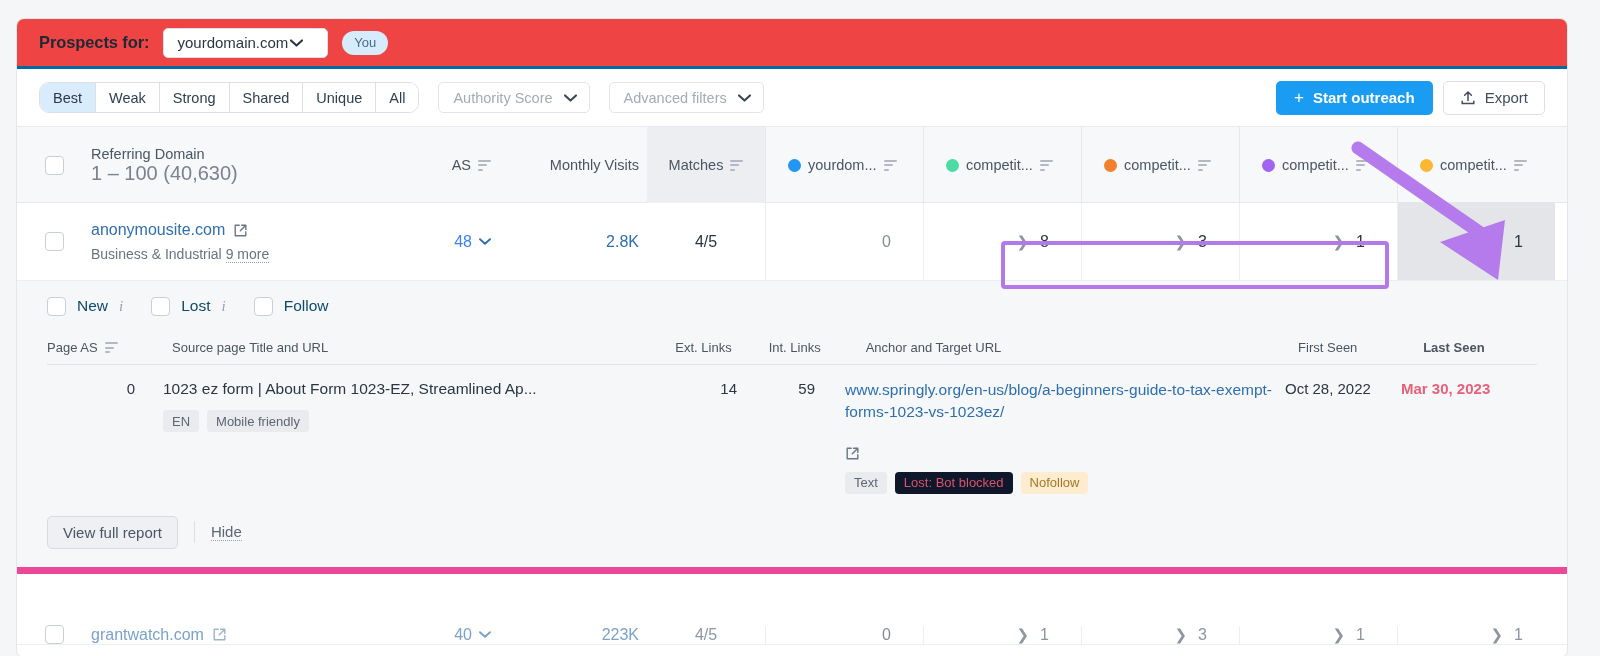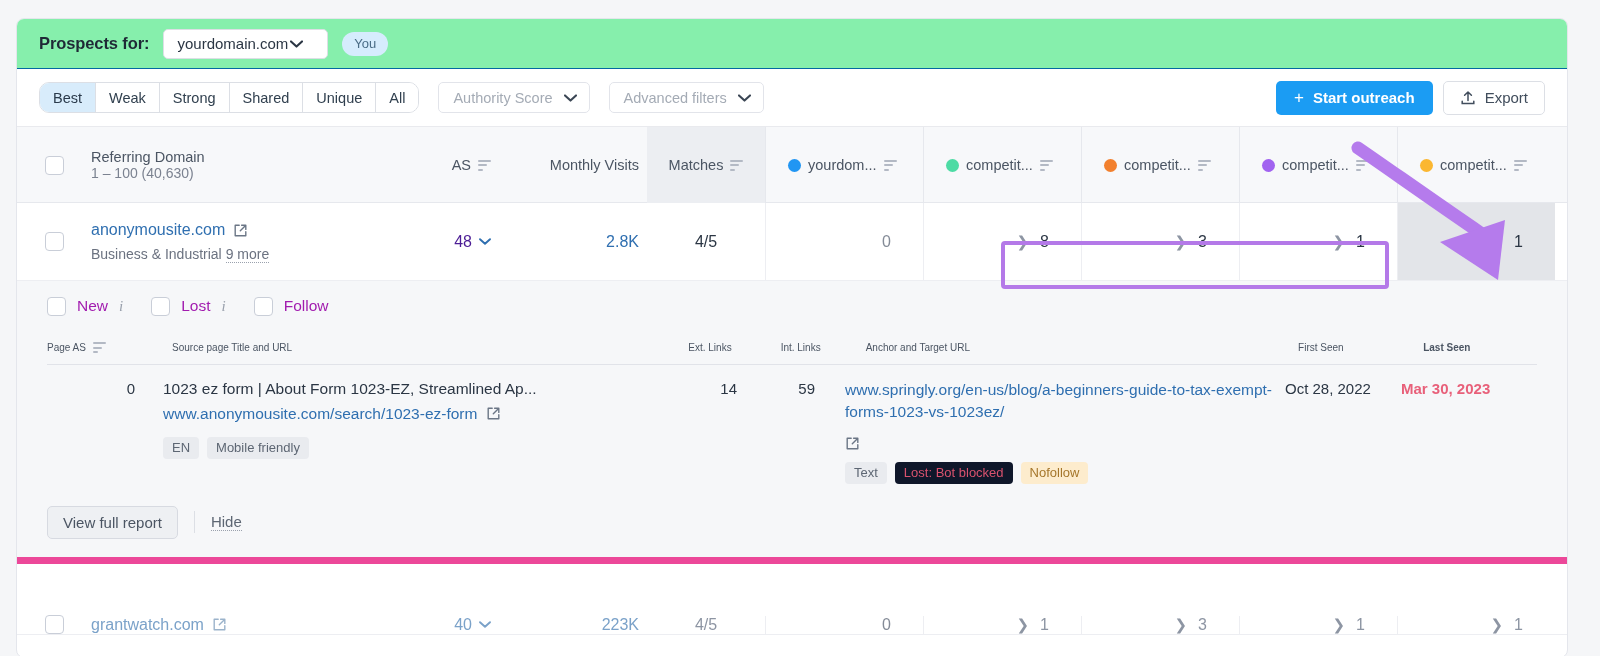--- a/index.html
+++ b/index.html
@@ -17,21 +17,21 @@
   
   .card {
     position:absolute; left:16px; top:18px; width:1552px; height:640px;
     background:#ffffff; border:1px solid #e4e6ec; border-radius:8px;
     overflow:hidden;
   }
 
   
   .prospects-bar {
     height:50px; display:flex; align-items:center; padding:0 22px;
-    border-bottom:1px solid #0369a1; background:#86efac;text-align:center;
+    border-bottom:3px solid #0369a1; background:#ef4444;text-align:center;
   }
   .prospects-label { font-size:16.5px; font-weight:bold; color:#1f2936; letter-spacing:-0.1px; }
   .domain-select {
     margin-left:14px; height:30px; padding:0 24px 0 13px;
     border:1px solid #dcdfe5; border-radius:5px; background:#fff;
     display:flex; align-items:center; gap:2px; cursor:pointer;
   }
   .domain-select span { font-size:15px; color:#2b3644; }
   .you-chip {
     margin-left:14px; height:24px; padding:0 12px; border-radius:13px;
@@ -80,21 +80,21 @@
   
   .thead {
     display:flex; height:76px; background:#f7f8fa;
     border-bottom:1px solid #e6e8ed; align-items:flex-start;
   }
   .th {
     display:flex; align-items:center; gap:7px; height:76px;
     padding-top:0; font-size:14.5px; color:#4b5563; white-space:nowrap;
   }
   .th-stack { flex-direction:column; align-items:flex-start; justify-content:center; gap:0; }
-  .th-sub { font-size:14px; color:#7b8290; }
+  .th-sub { font-size:20px; color:#7b8290; }
   .th.hl { background:#eceef2; }
 
   .cb {
     width:19px; height:19px; border:1px solid #c9ced8; border-radius:4px;
     background:#fff; cursor:pointer; flex:0 0 auto;
   }
 
   .col-cb    { width:74px; justify-content:center; }
   .col-dom   { width:326px; }
   .col-as    { width:96px;  justify-content:flex-end; padding-right:22px; }
@@ -126,65 +126,65 @@
   .chev-r { color:#8d95a3; font-size:15px; line-height:1; }
   .chev-d { color:#8d95a3; font-size:13px; line-height:1; }
 
   .dom-cell { flex-direction:column; align-items:flex-start; justify-content:center; gap:7px; }
   .dom-link {
     display:flex; align-items:center; gap:8px;
     font-size:16px; color:#2f6fb0; cursor:pointer;
   }
   .dom-cat { font-size:14px; color:#6b7280; }
   .dom-cat u { text-decoration:none; border-bottom:1px dotted #9aa1ad; color:#6b7280; cursor:pointer; }
-  .as-val { display:flex; align-items:center; gap:7px; font-size:16px; color:#4c1d95; cursor:pointer; }
+  .as-val { display:flex; align-items:center; gap:7px; font-size:16px; color:#3b82f6; cursor:pointer; }
   .mv-val { font-size:16px; color:#2f6fb0; cursor:pointer; }
   .match-val { font-size:16px; color:#2b3644; }
   .zero { font-size:16px; color:#848b97; }
 
   
   .hl-box {
     position:absolute; border:4px solid #b479e8; border-radius:4px;
     pointer-events:none; box-sizing:border-box;
   }
 
   
   .expanded { background:#f6f7f9; padding:0 0 0 0; }
   .chk-bar { display:flex; align-items:center; gap:28px; height:50px; padding:0 30px; }
   .chk { display:flex; align-items:center; gap:11px; }
-  .chk-label { font-size:15.5px; color:#a21caf; }
+  .chk-label { font-size:15.5px; color:#0c4a6e; }
   .info-i {
     font-family:"Liberation Serif", serif; font-style:italic;
     font-size:15px; color:#9aa1ad; cursor:pointer; line-height:1;
   }
 
   .sub-table { padding:0 30px; }
   .sub-head {
     display:flex; align-items:center; height:34px;
-    border-bottom:1px solid #e1e3e9; font-size:10px; color:#4b5563;gap:15px;
+    border-bottom:1px solid #e1e3e9; font-size:13px; color:#4b5563;gap:15px;
   }
   .sub-row { display:flex; padding-top:14px; }
   .sc-as    { width:116px; display:flex; align-items:center; gap:7px; }
   .sc-title { width:480px; }
   .sc-ext   { width:94px;  text-align:right; }
   .sc-int   { width:78px;  text-align:right; }
   .sc-anch  { width:470px; padding-left:30px; }
   .sc-first { width:116px; }
   .sc-last  { width:120px;font-weight:bold; }
 
   .sub-row .sc-as { align-items:flex-start; padding-top:1px; font-size:15px; color:#2b3644; justify-content:flex-end; padding-right:28px; }
   .sub-row .sc-ext,
   .sub-row .sc-int { padding-top:1px; font-size:15px; color:#2b3644; }
   .sub-row .sc-first { padding-top:1px; font-size:15px; color:#2b3644; }
   .sub-row .sc-last  { padding-top:1px; font-size:15px; color:#e8607a; }
 
   .sp-title { font-size:15.5px; color:#2b3644; line-height:1.3; }
   .sp-url {
     font-size:15.5px; color:#2f6fb0; line-height:1.45; margin-top:4px;
-    display:flex; align-items:flex-start; gap:9px; flex-wrap:wrap; cursor:pointer;
+    display:flex; align-items:flex-start; gap:19px; flex-wrap:wrap; cursor:pointer;
   }
   .badges { display:flex; gap:8px; margin-top:11px; flex-wrap:wrap; }
   .badge {
     height:22px; padding:0 9px; border-radius:4px; font-size:13px;
     display:flex; align-items:center; background:#e9ebef; color:#5d6673;
   }
   .badge.pink   { background:#0f172a; color:#d9526e; }
   .badge.yellow { background:#fdeccd; color:#a5762a; }
 
   .panel-footer {
@@ -438,27 +438,20 @@
           <div class="sc-int">Int. Links</div>
           <div class="sc-anch">Anchor and Target URL</div>
           <div class="sc-first">First Seen</div>
           <div class="sc-last">Last Seen</div>
         </div>
 
         <div class="sub-row">
           <div class="sc-as">0</div>
           <div class="sc-title">
             <div class="sp-title">1023 ez form | About Form 1023-EZ, Streamlined Ap...</div>
-            <div class="sp-url">
-              <span>www.anonymousite.com/search/1023-ez-form</span>
-              <svg class="ext-ico" width="15" height="15" viewBox="0 0 15 15" style="margin-top:3px">
-                <path d="M6.2 2.2 H2.2 V12.8 H12.8 V8.8" stroke="#6b7686" stroke-width="1.4" fill="none" stroke-linecap="round" stroke-linejoin="round"></path>
-                <path d="M8.6 2.2 H12.8 V6.4 M12.8 2.2 L7.3 7.7" stroke="#6b7686" stroke-width="1.4" fill="none" stroke-linecap="round" stroke-linejoin="round"></path>
-              </svg>
-            </div>
             <div class="badges">
               <span class="badge">EN</span>
               <span class="badge">Mobile friendly</span>
             </div>
           </div>
           <div class="sc-ext">14</div>
           <div class="sc-int">59</div>
           <div class="sc-anch">
             <div class="sp-url" style="margin-top:0">
               <span>www.springly.org/en-us/blog/a-beginners-guide-to-tax-exempt-forms-1023-vs-1023ez/</span>

